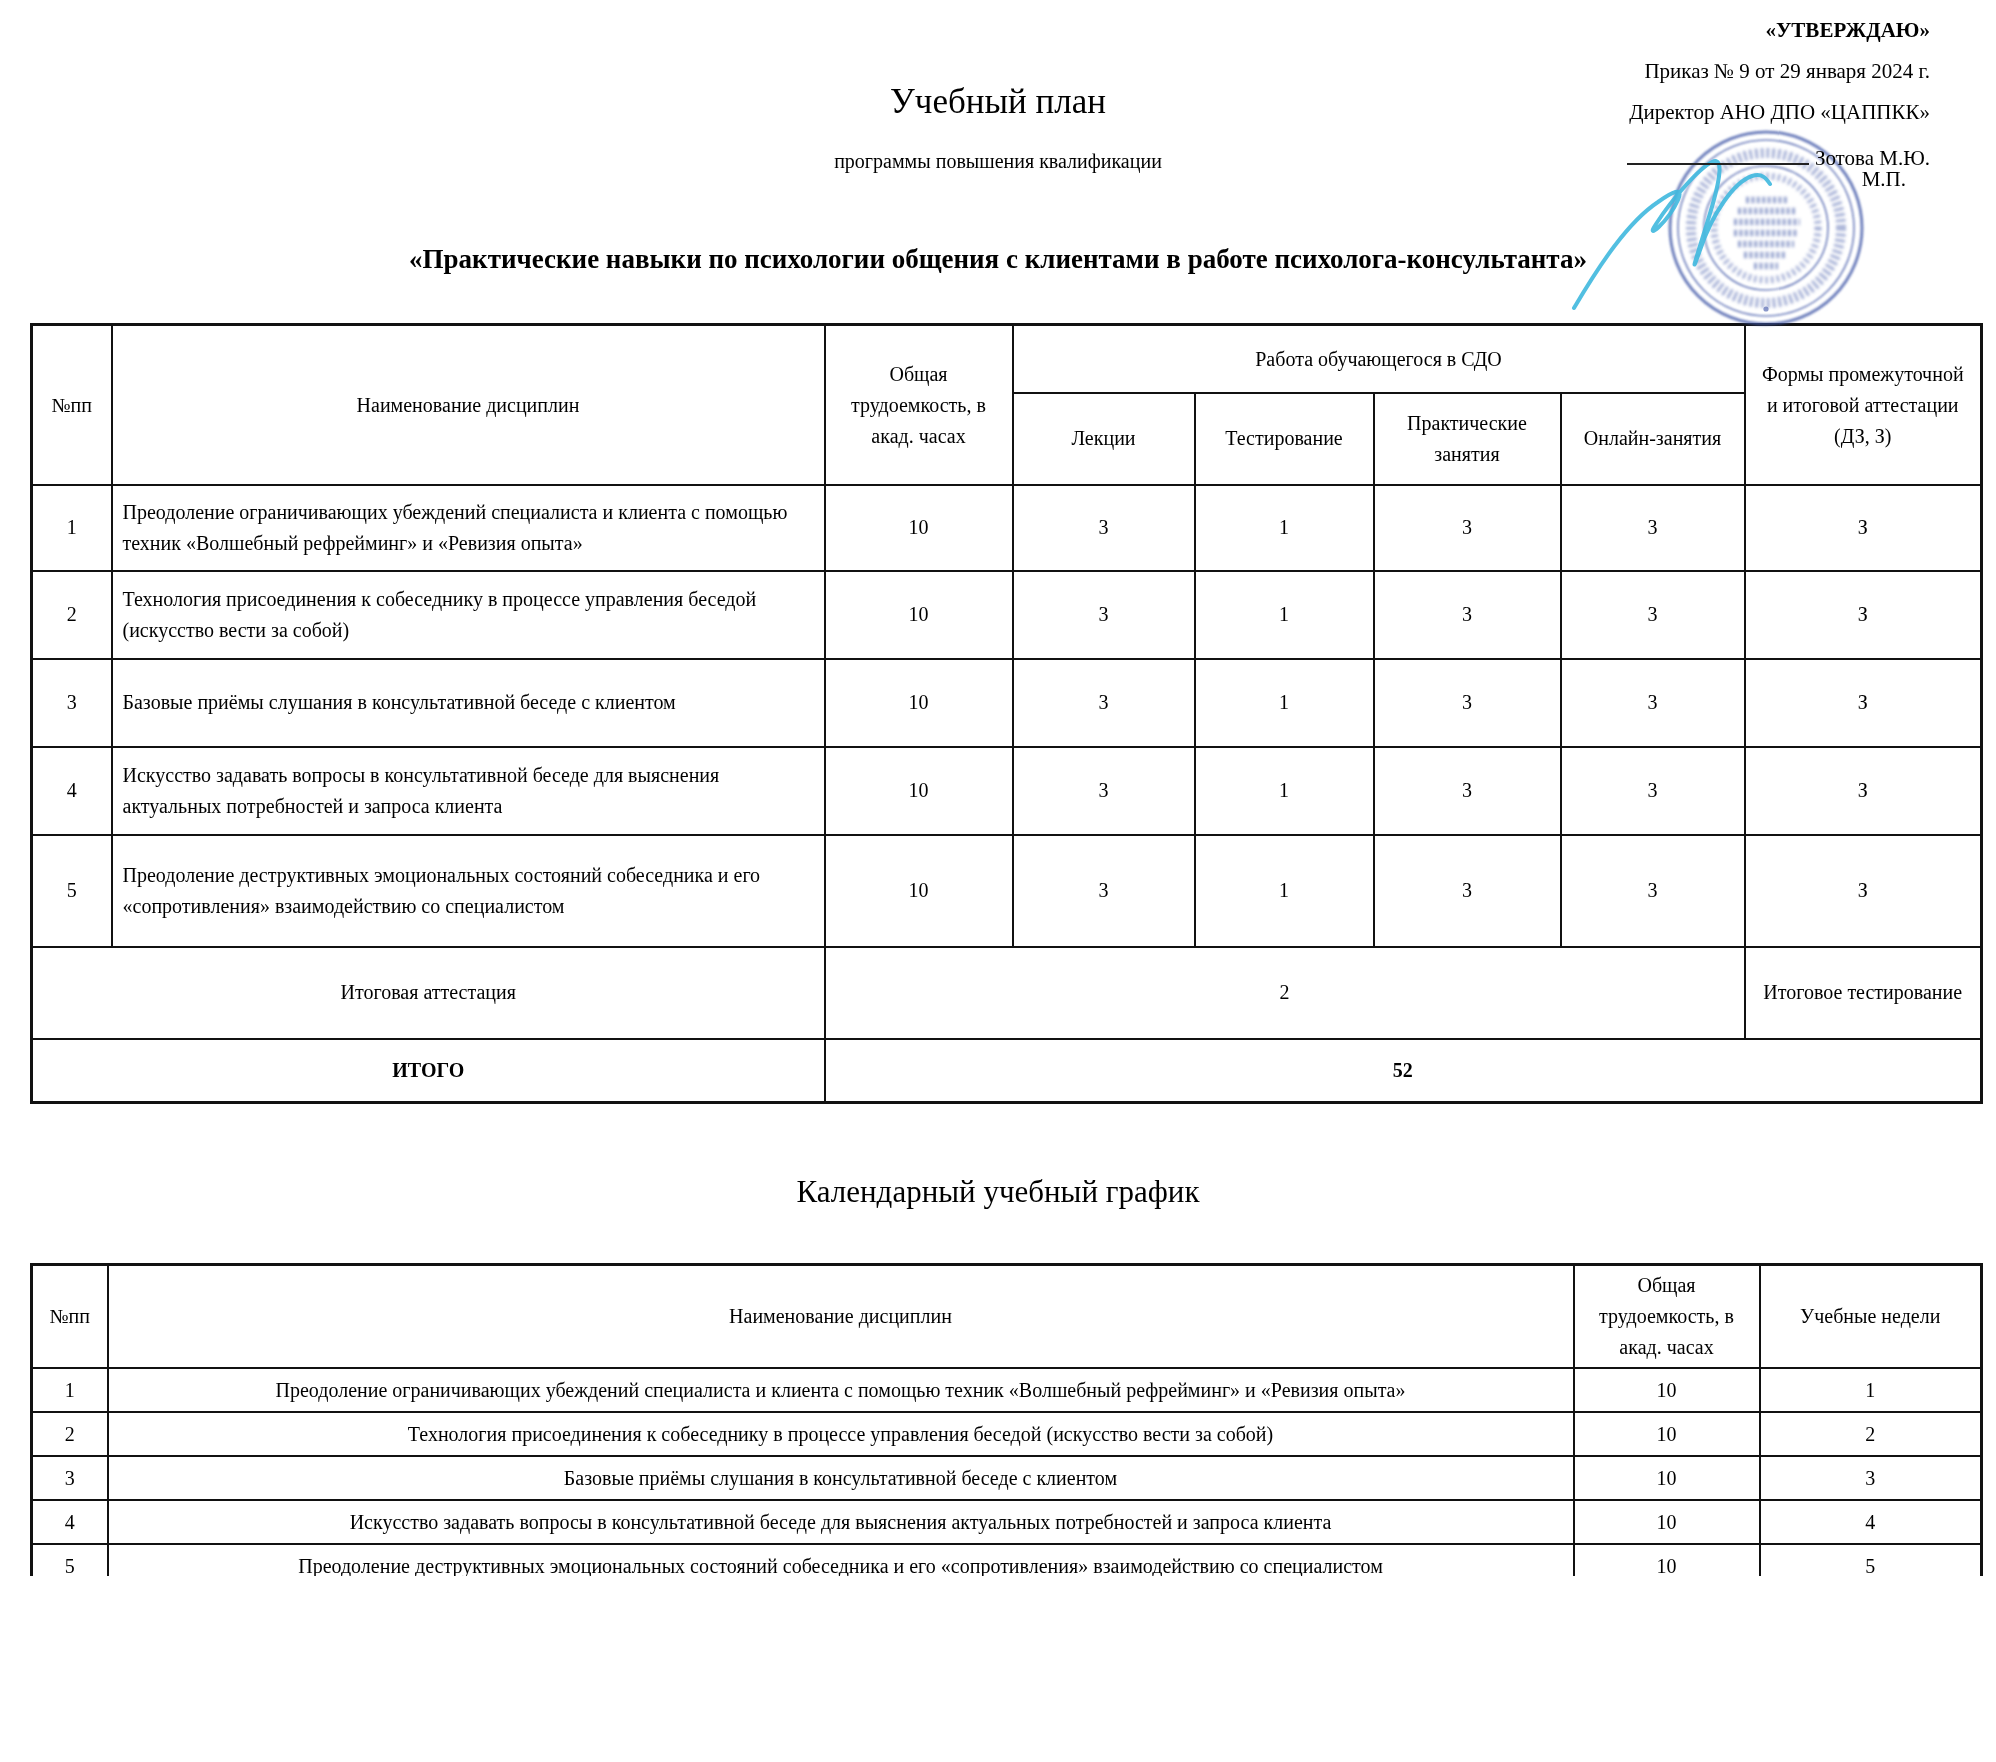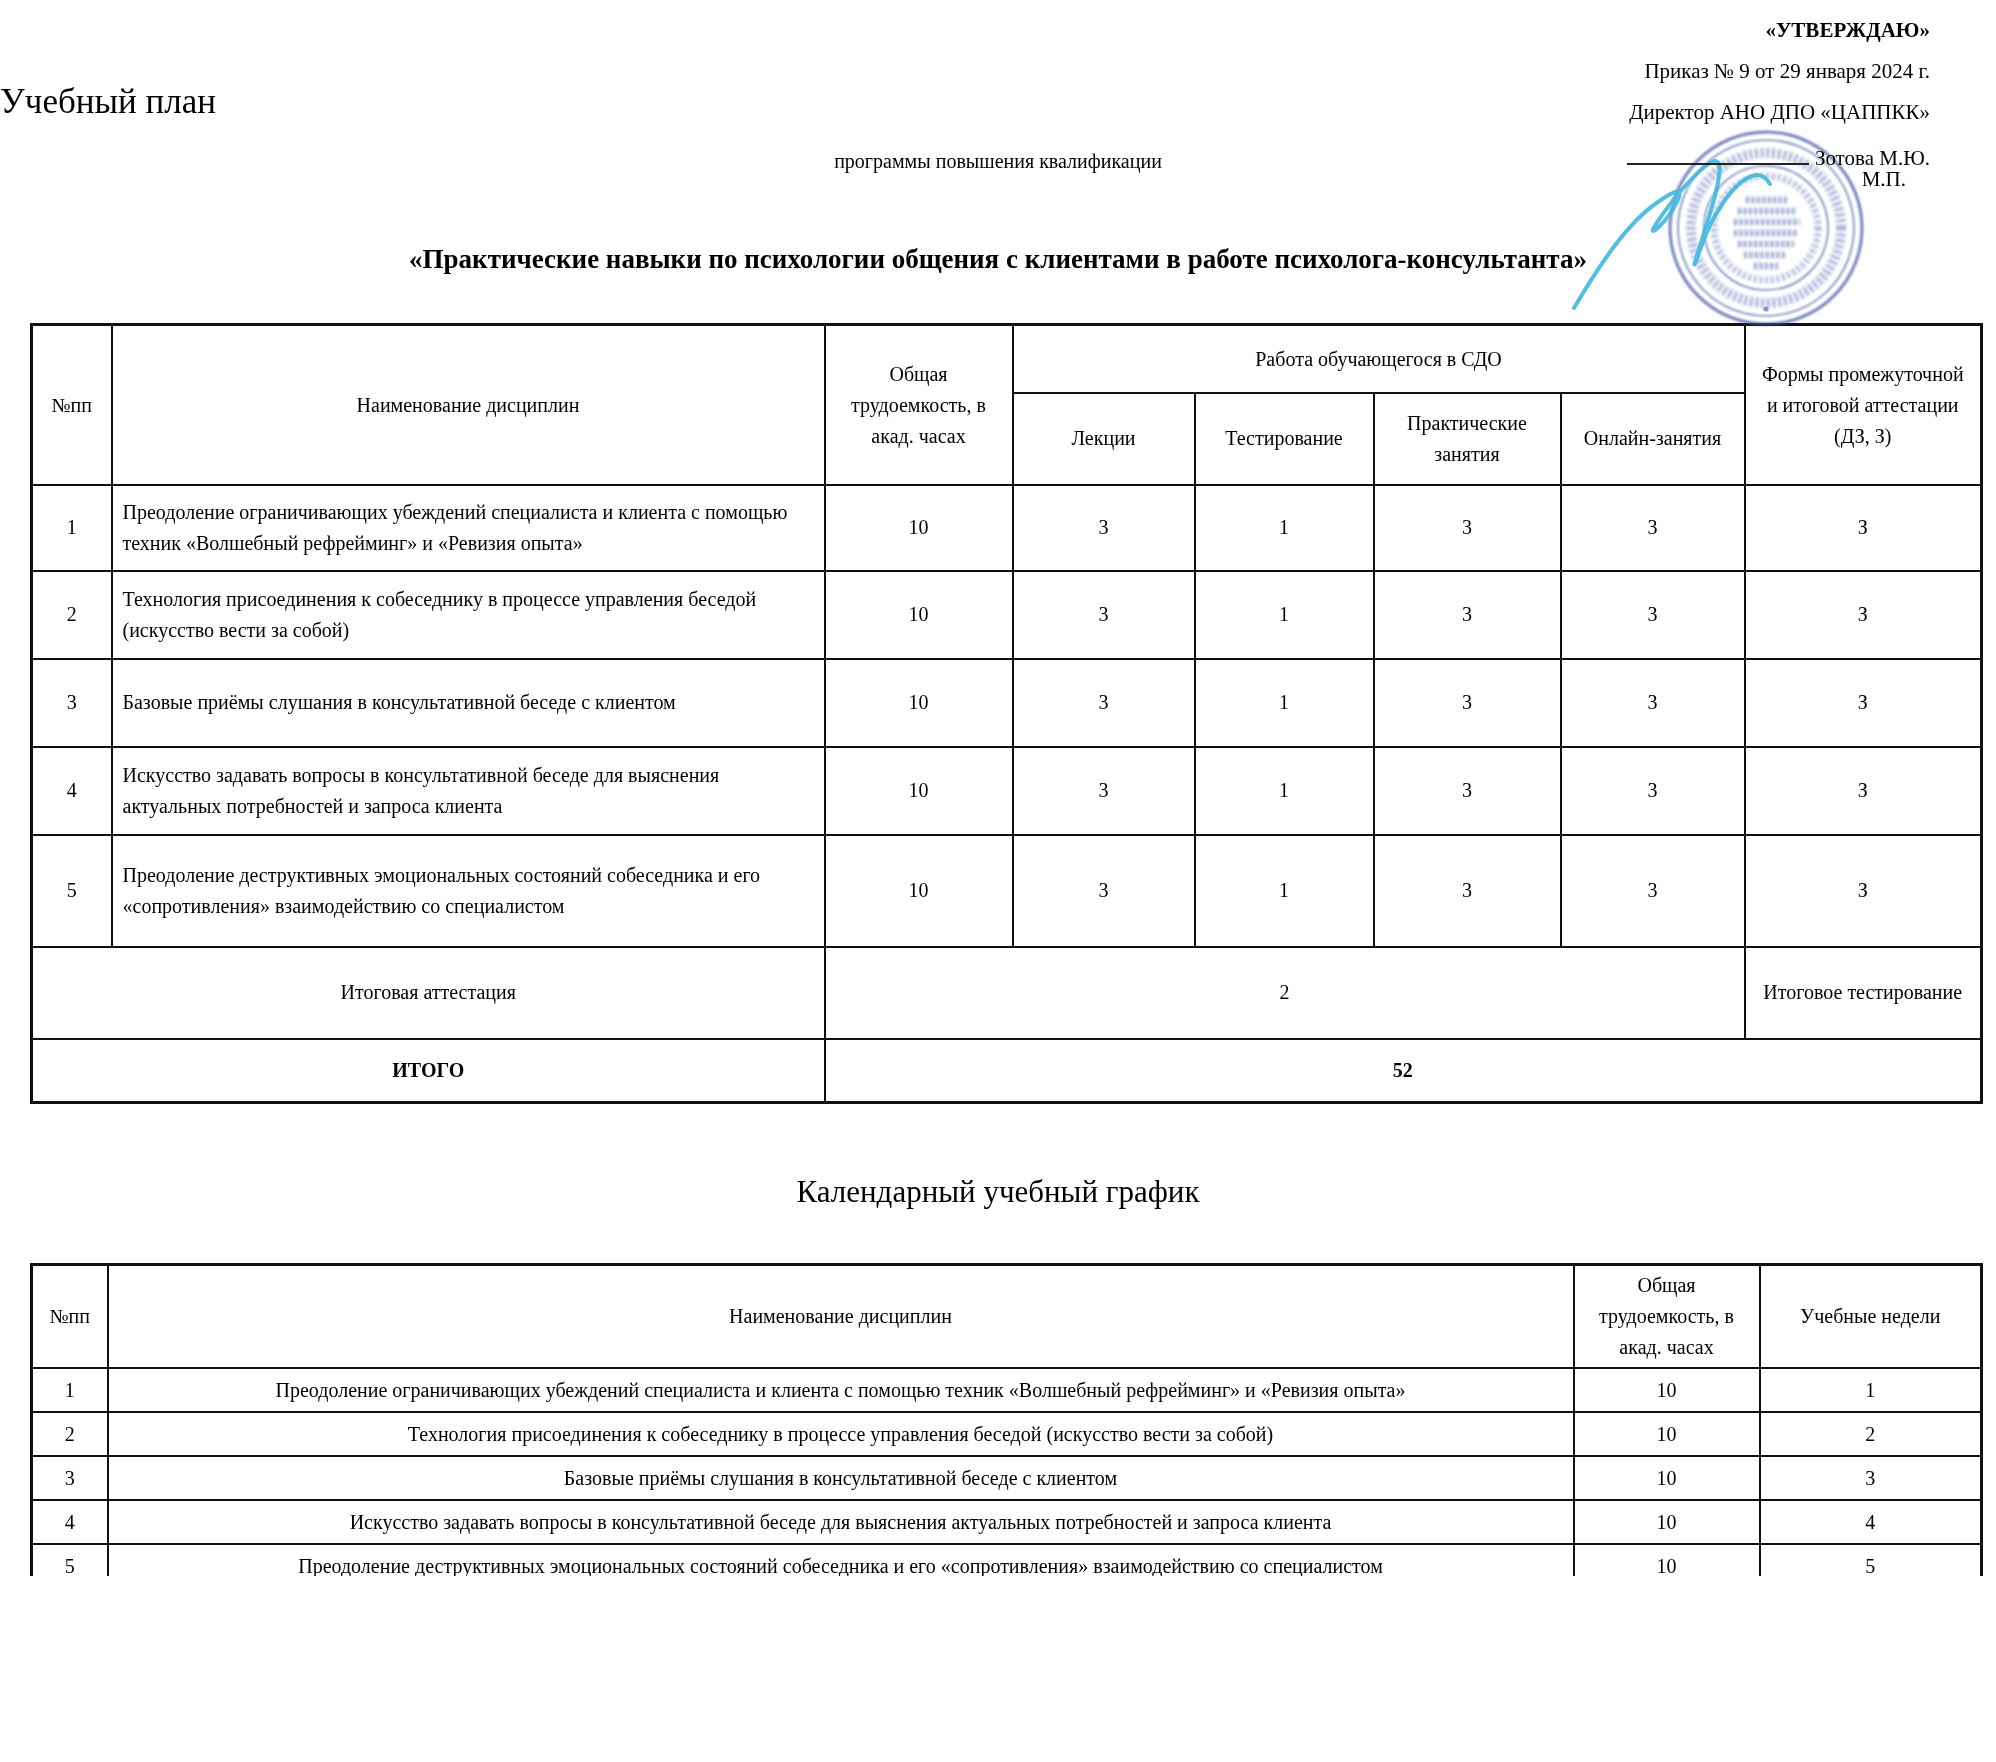--- a/index.html
+++ b/index.html
@@ -23,21 +23,21 @@
   .sig-row{margin-top:14px;height:26px;white-space:nowrap;}
   .sig-underline{
     display:inline-block;width:182px;border-bottom:2px solid #222;
     height:20px;margin-right:6px;vertical-align:baseline;
   }
   .mp{padding-right:24px;}
   
   .stamp{position:absolute;left:1662px;top:124px;z-index:1;}
   .signature{position:absolute;left:1566px;top:126px;z-index:2;}
   
-  .doc-title{font-size:35px;font-weight:normal;text-align:left;margin:0;line-height:1;}
+  .doc-title{font-size:35px;font-weight:normal;text-align:center;margin:0;line-height:1;}
   .doc-subtitle{font-size:20px;text-align:center;margin:32px 0 0 0;line-height:1;}
   .program-title{font-size:27px;font-weight:bold;text-align:center;margin:72px 20px 0 20px;line-height:1.2;}
   .section-heading{font-size:31px;font-weight:normal;text-align:center;margin:72px 0 0 0;line-height:1;}
   
   table{
     border-collapse:collapse;table-layout:fixed;
     margin-left:30px;width:1950px;
     font-size:20px;
   }
   .curriculum{margin-top:48px;}

